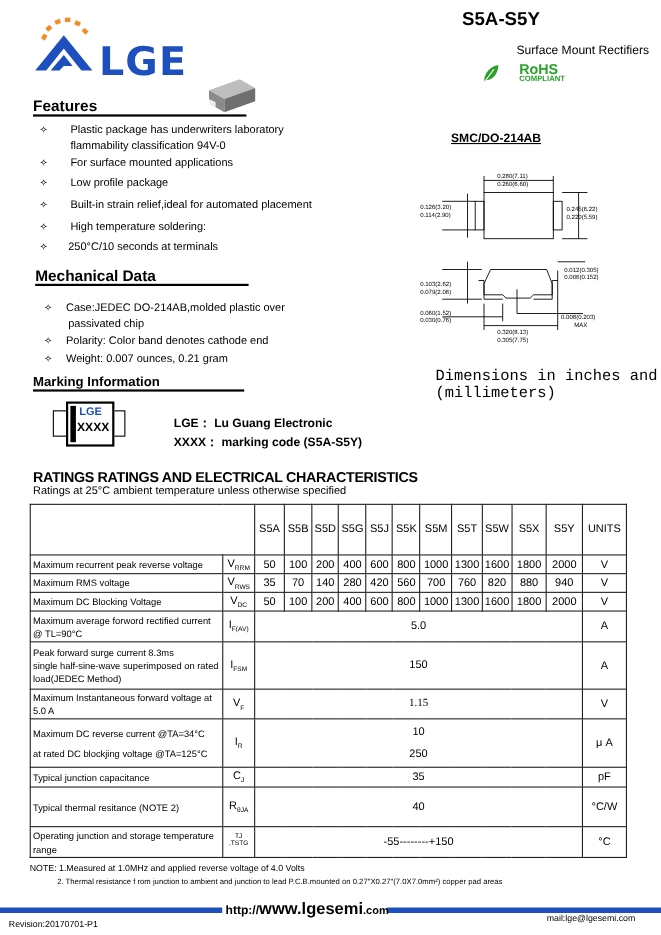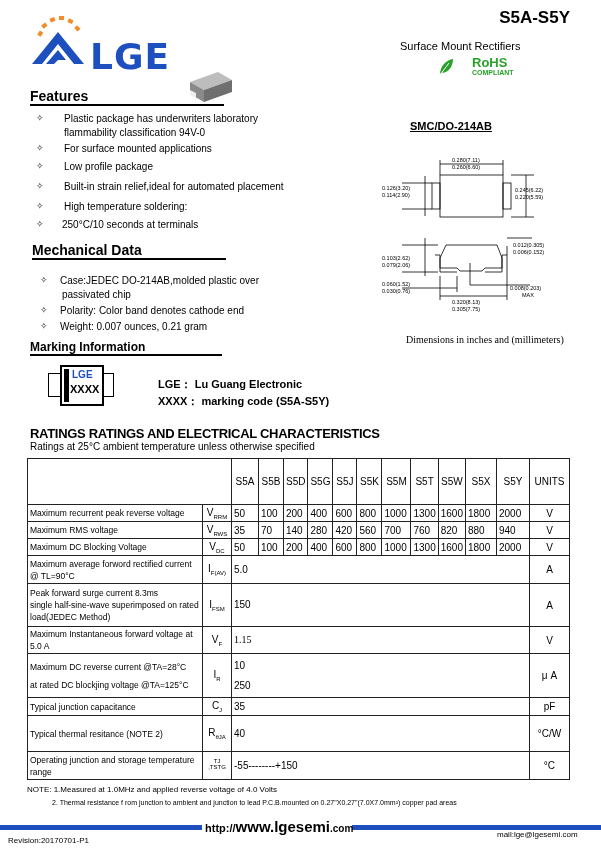--- a/index.html
+++ b/index.html
@@ -1,37 +1,37 @@
 <!DOCTYPE html>
 <html><head>
 <meta charset="utf-8">
 <style>
   html,body{margin:0;padding:0;background:#fff;}
   body{width:601px;height:850px;position:relative;overflow:hidden;font-family:"Liberation Sans",sans-serif;color:#000;}
   .abs{position:absolute;}
   .logo-text{left:90px;top:36px;font-size:36px;font-weight:bold;color:#1d4fbf;letter-spacing:1px;font-family:"DejaVu Sans",sans-serif;}
-  .part-title{left:420px;top:8px;width:150px;text-align:right;font-size:17px;font-weight:bold;}
-  .subtitle{left:400px;top:40px;width:190px;text-align:left;font-size:11px;}
+  .part-title{left:420px;top:8px;width:150px;text-align:left;font-size:17px;font-weight:bold;}
+  .subtitle{left:400px;top:40px;width:190px;text-align:right;font-size:11px;}
   .rohs{left:438px;top:56px;}
   .rohs .r1{font-size:13px;font-weight:bold;color:#2aa12a;line-height:13px;}
   .rohs .r2{font-size:7px;font-weight:bold;color:#2aa12a;}
   .sec-head{font-size:14px;font-weight:bold;border-bottom:2px solid #000;}
   .bullets{font-size:10px;line-height:13px;}
   .bullets .b{position:absolute;}
   .bullets .dia{position:absolute;left:0;font-size:9px;}
   .bullets .txt{position:absolute;left:28px;white-space:nowrap;}
   .pkg-title{left:410px;top:120px;font-size:11px;font-weight:bold;text-decoration:underline;}
-  .dim-note{left:406px;top:334px;font-size:10px;font-family:Liberation Serif, serif;}
+  .dim-note{left:396px;top:334px;font-size:14px;font-family:Liberation Mono, monospace;}
   .mark-text{font-size:11px;font-weight:bold;}
   .ratings-title{left:30px;top:426px;font-size:13px;font-weight:bold;letter-spacing:-0.3px;}
   .ratings-sub{left:30px;top:441px;font-size:10px;}
   table.spec{position:absolute;left:27px;top:458px;border-collapse:collapse;font-size:8.5px;}
   table.spec td{border:1px solid #222;padding:0 2px;}
   .hdr td.h{text-align:center;font-size:10px;vertical-align:middle;}
-  .num{text-align:left;font-size:10px;}
+  .num{text-align:center;font-size:10px;}
   .sym{text-align:center;font-size:10px;}
   .unit{text-align:center;font-size:10px;}
   .notes{font-size:8px;}
   .footer-bar{height:5px;background:#1d4fbf;}
   .url{left:205px;top:818px;font-weight:bold;white-space:nowrap;}
   .rev{left:8px;top:836px;font-size:8px;}
   .mail{left:497px;top:830px;font-size:8px;}
 </style>
 </head>
 <body>
@@ -288,21 +288,21 @@
         <td class="num" colspan="11" style="line-height:10px;"><span>150</span></td>
         <td class="unit">A</td>
       </tr>
       <tr style="height: 27px;">
         <td style="line-height:12px;"><span>Maximum Instantaneous forward voltage at</span><br><span>5.0 A</span></td>
         <td class="sym"><span>V</span><sub style="font-size:6px">F</sub></td>
         <td class="num" colspan="11" style="line-height:10px;font-family:Liberation Serif, serif;"><span>1.15</span></td>
         <td class="unit">V</td>
       </tr>
       <tr style="height: 44px;">
-        <td style="line-height:12px;line-height:18px;"><span>Maximum DC reverse current        @TA=28°C</span><br><span>at rated DC blockjing voltage    @TA=125°C</span></td>
+        <td style="line-height:12px;line-height:18px;"><span>Maximum DC reverse current        @TA=34°C</span><br><span>at rated DC blockjing voltage    @TA=125°C</span></td>
         <td class="sym"><span>I</span><sub style="font-size:6px">R</sub></td>
         <td class="num" colspan="11" style="line-height:10px;"><span>10</span><br><br><span>250</span></td>
         <td class="unit">μ A</td>
       </tr>
       <tr style="height: 18px;">
         <td style="line-height:12px;"><span>Typical junction capacitance</span></td>
         <td class="sym"><span>C</span><sub style="font-size:6px">J</sub></td>
         <td class="num" colspan="11" style="line-height:10px;"><span>35</span></td>
         <td class="unit">pF</td>
       </tr>

